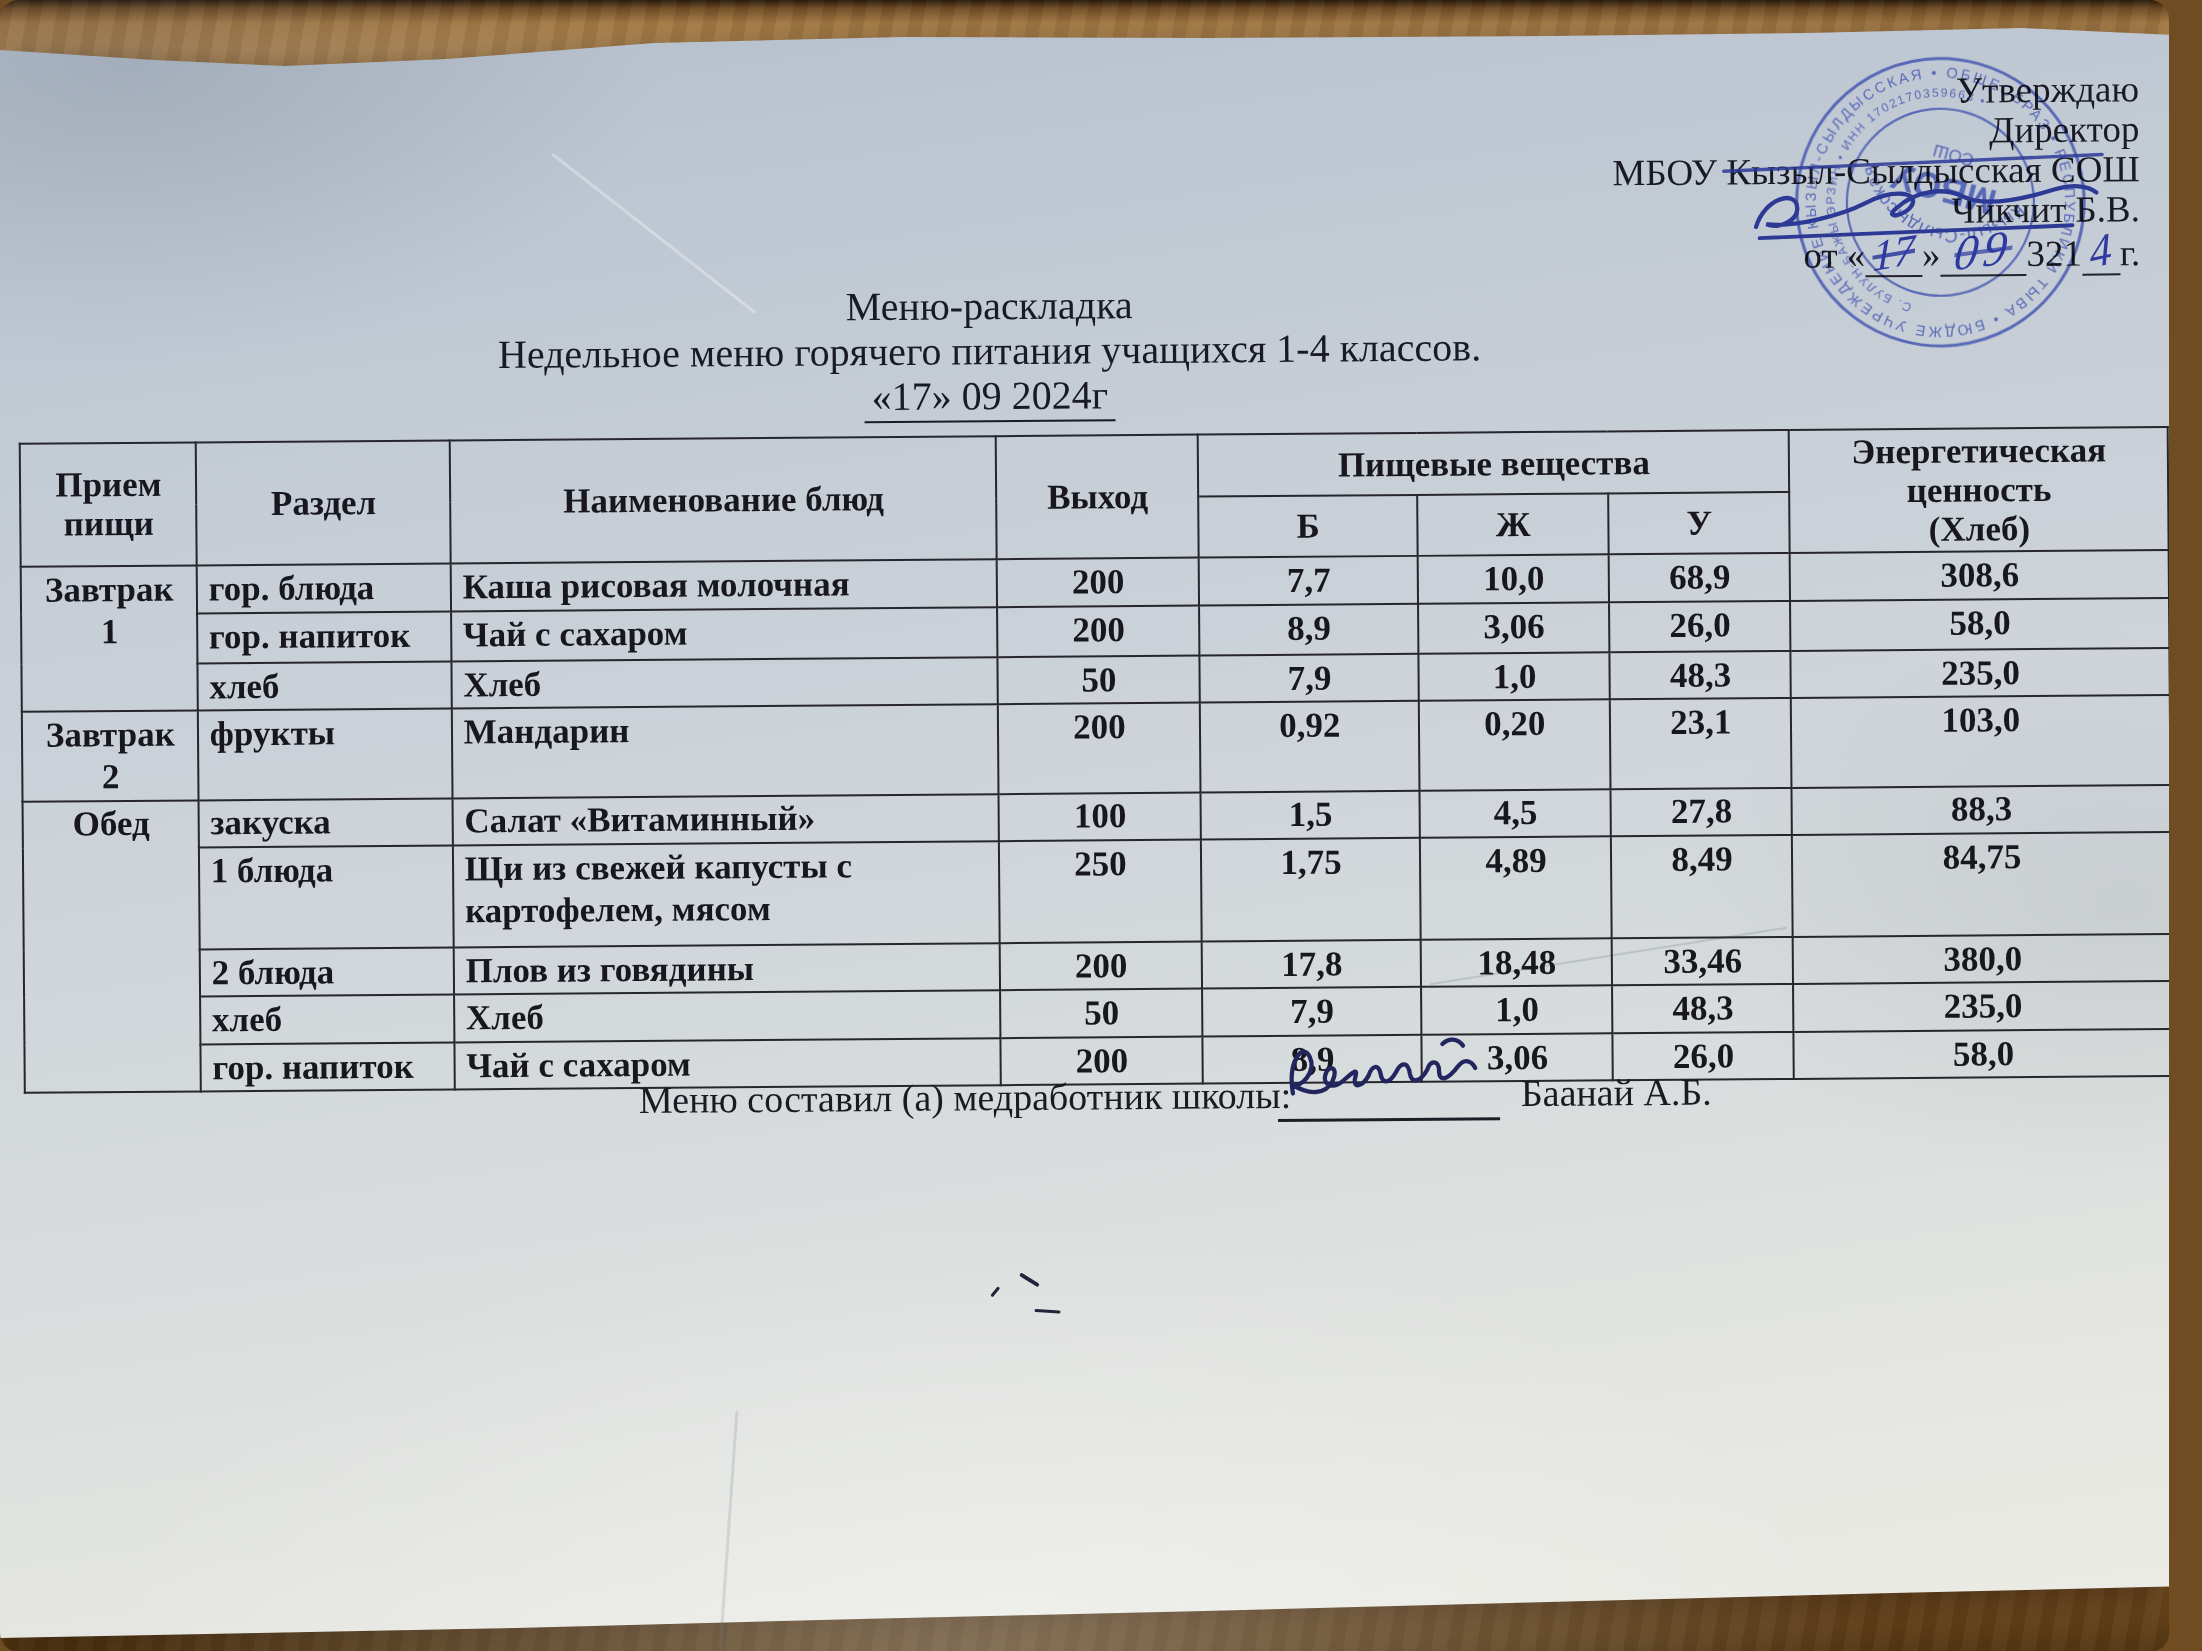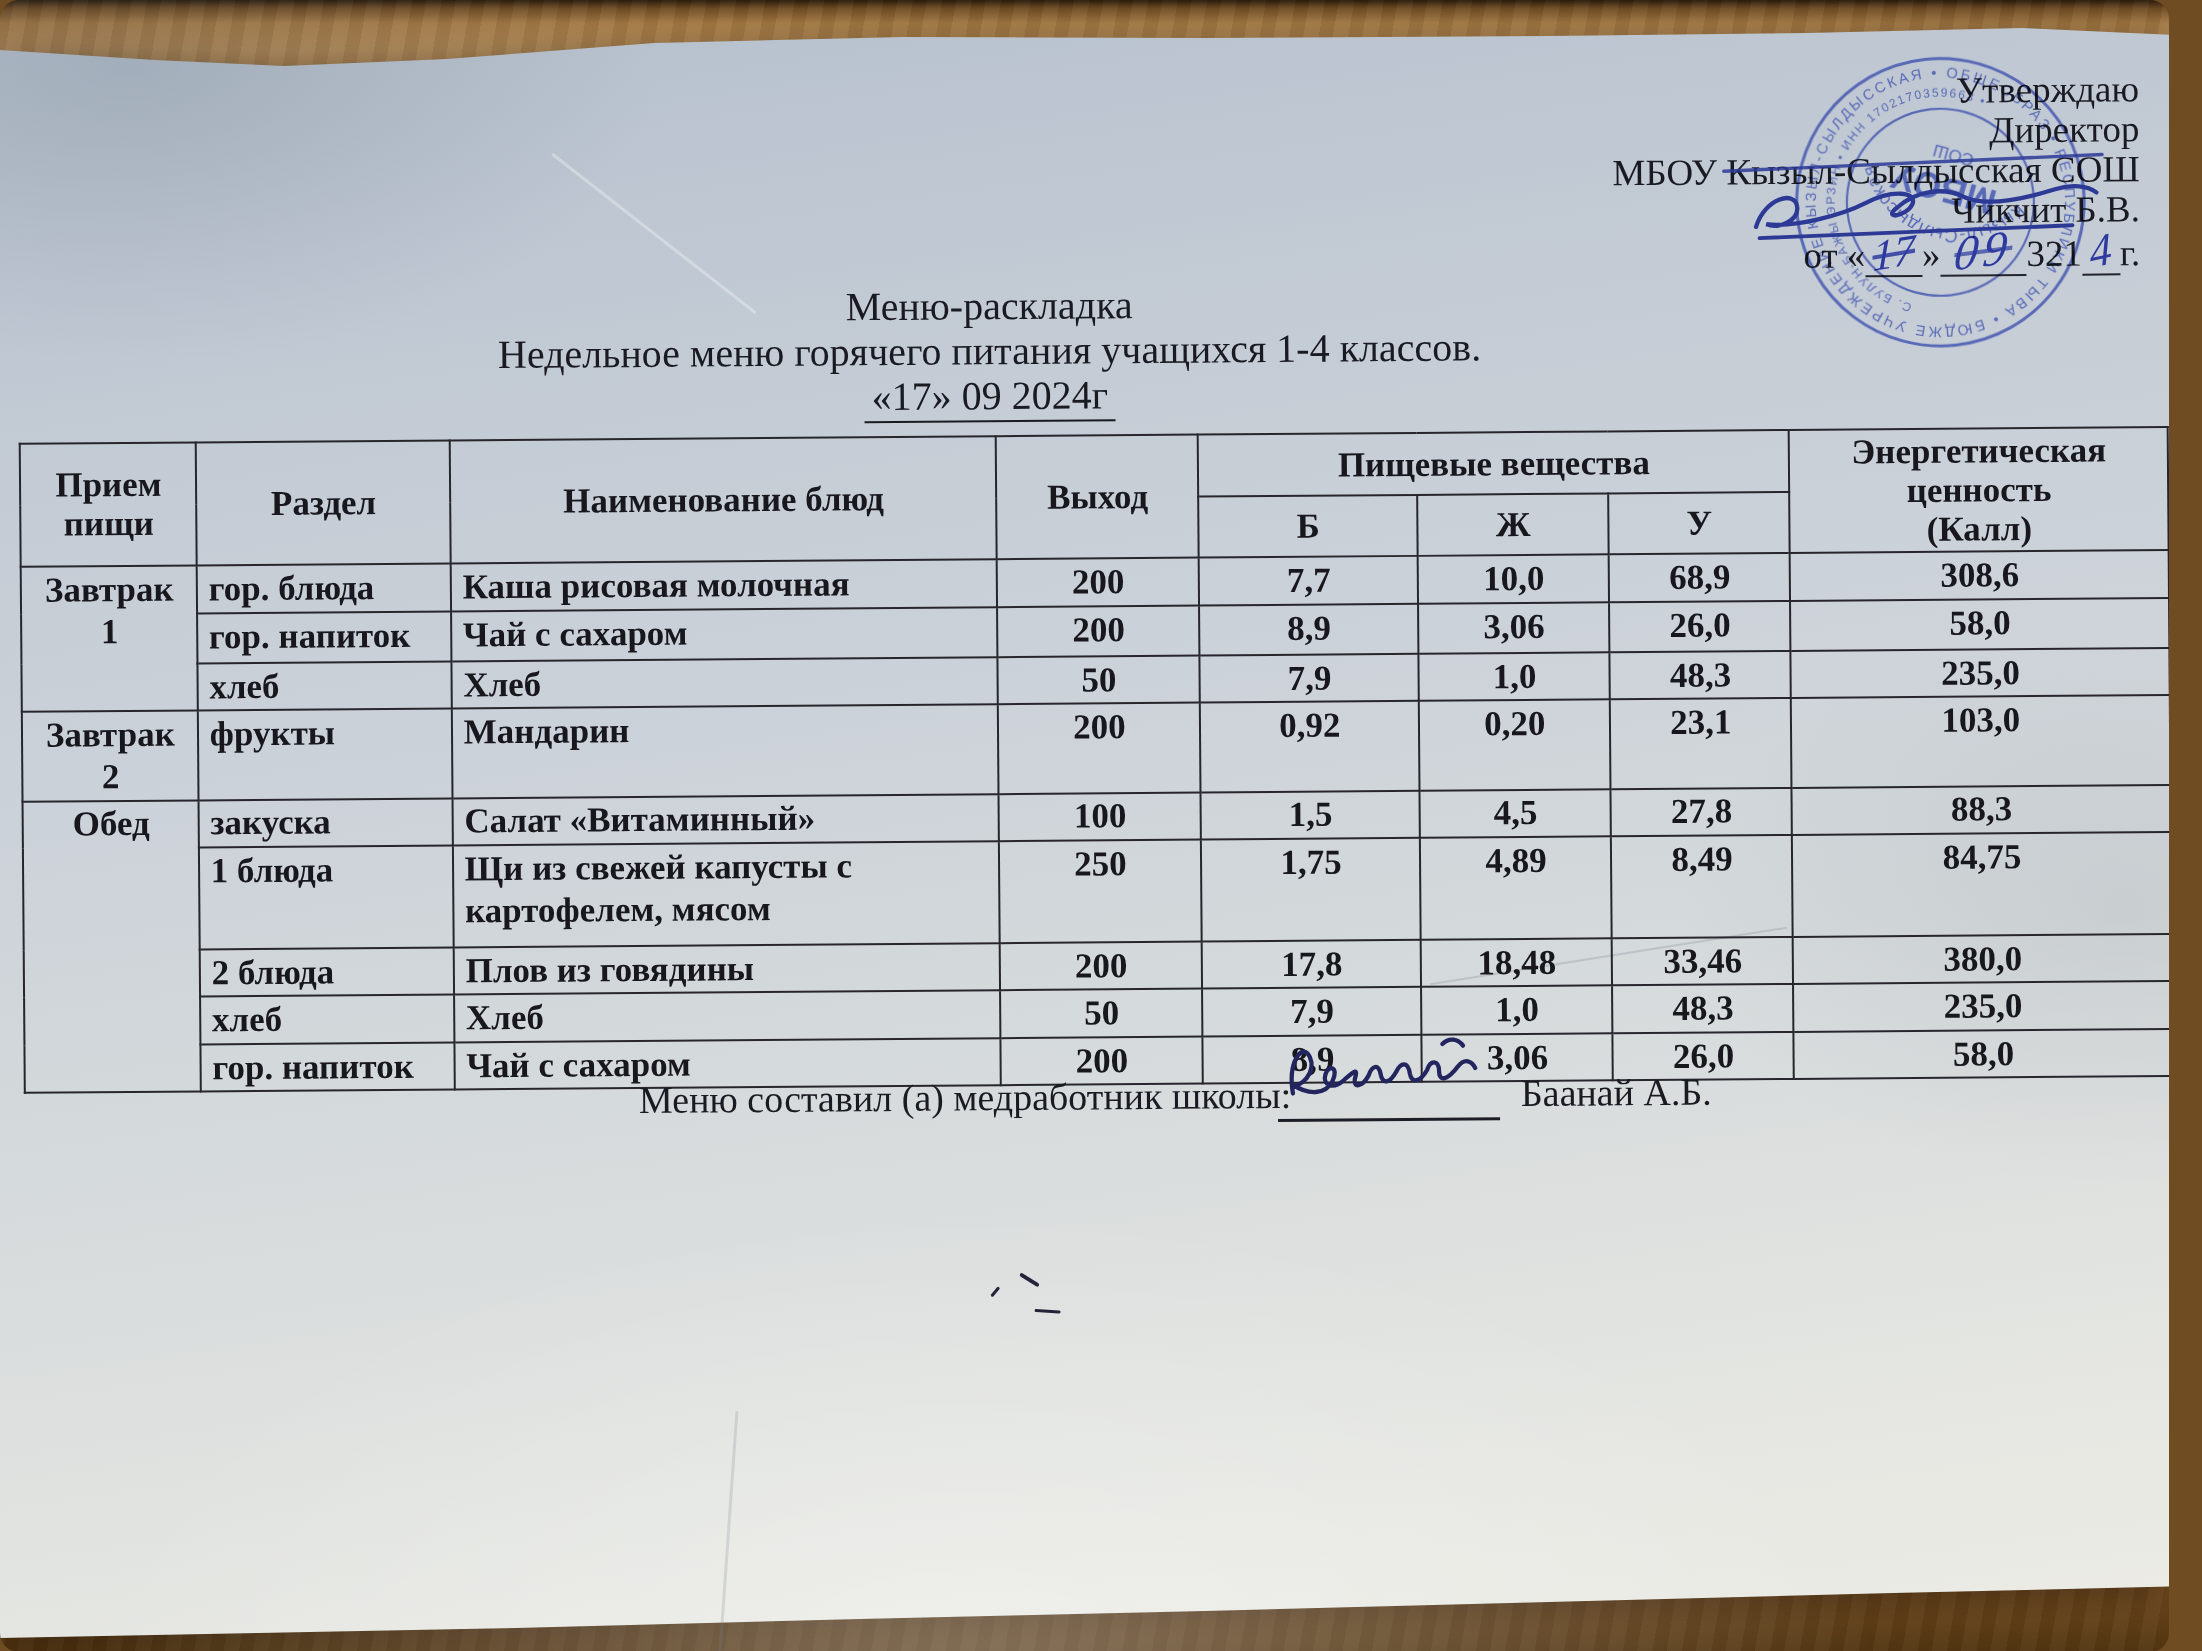--- a/index.html
+++ b/index.html
@@ -140,21 +140,21 @@
       </colgroup>
       <tbody>
           <tr class="h54">
         <th rowspan="2">Прием пищи</th>
         <th rowspan="2">Раздел</th>
         <th rowspan="2">Наименование блюд</th>
         <th rowspan="2">Выход</th>
         <th colspan="3">Пищевые вещества</th>
         <th rowspan="2">
           <span>Энергетическая ценность</span><br>
-          <span>(Калл)</span>
+          <span>(Хлеб)</span>
         </th>
       </tr>
       <tr class="h46">
         <th>Б</th>
         <th>Ж</th>
         <th>У</th>
       </tr>
 
       <tr class="h56">
         <td class="meal" rowspan="3">Завтрак 1</td>

